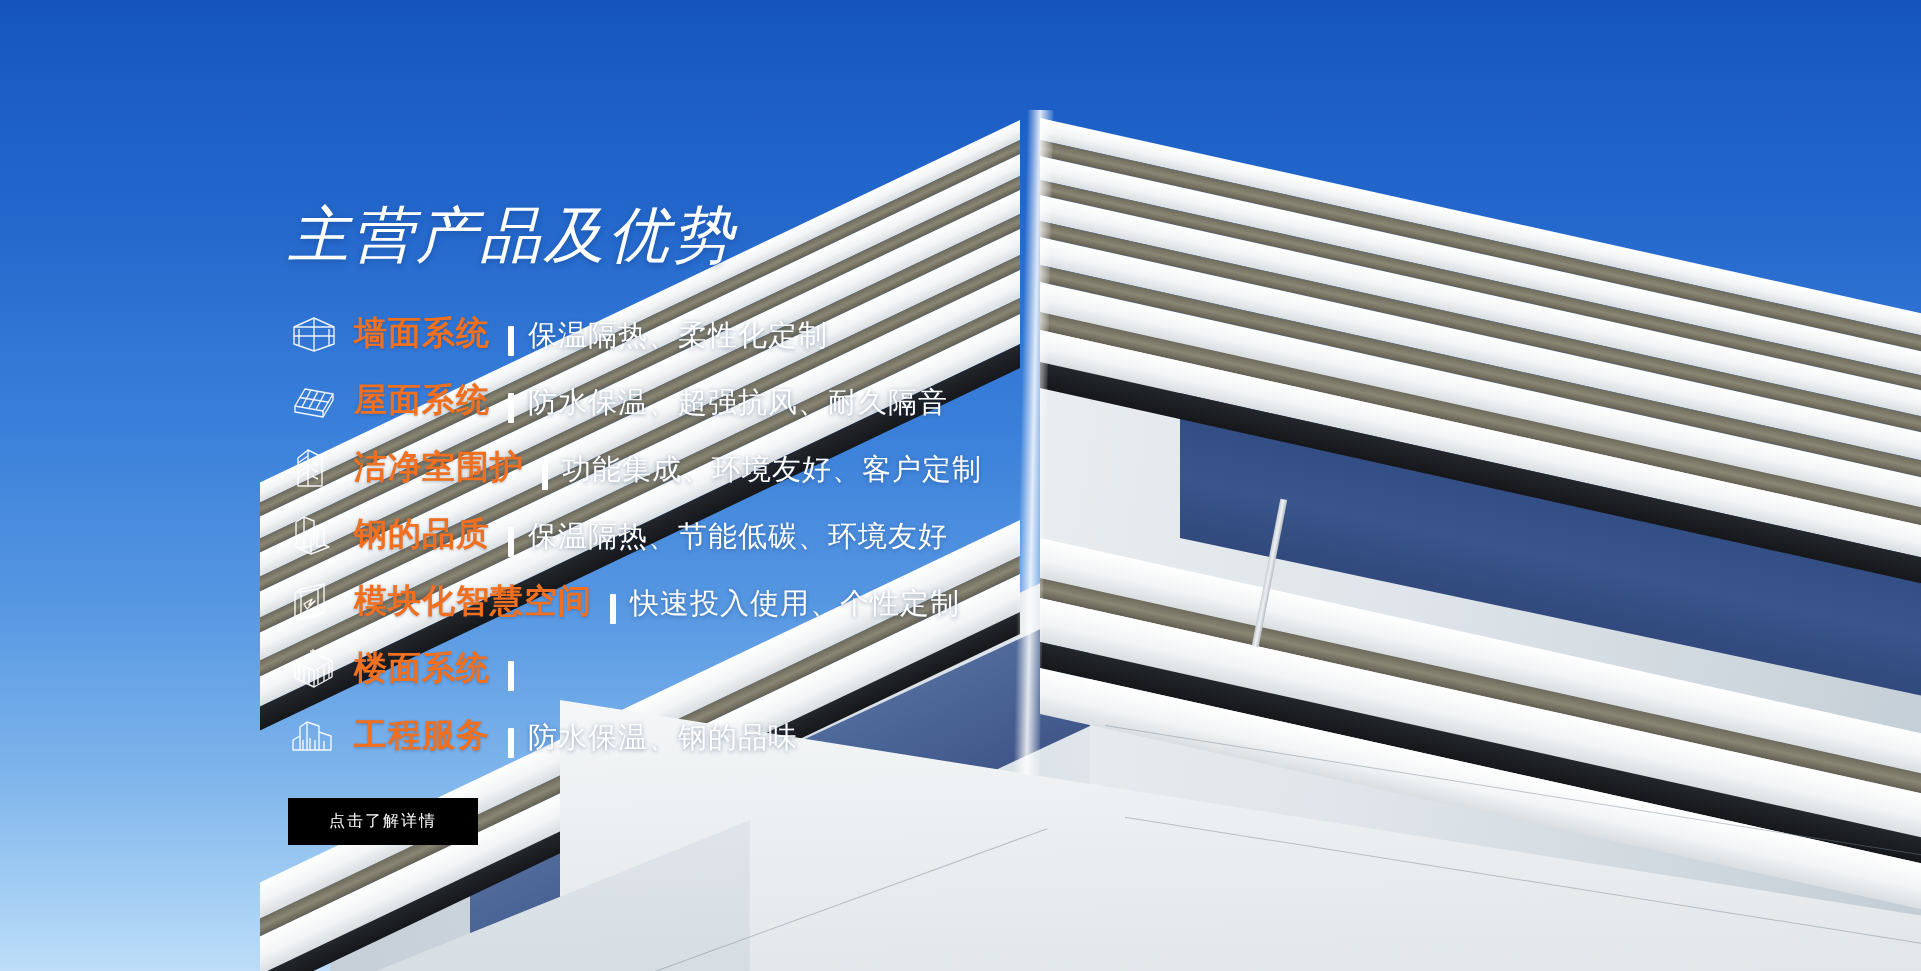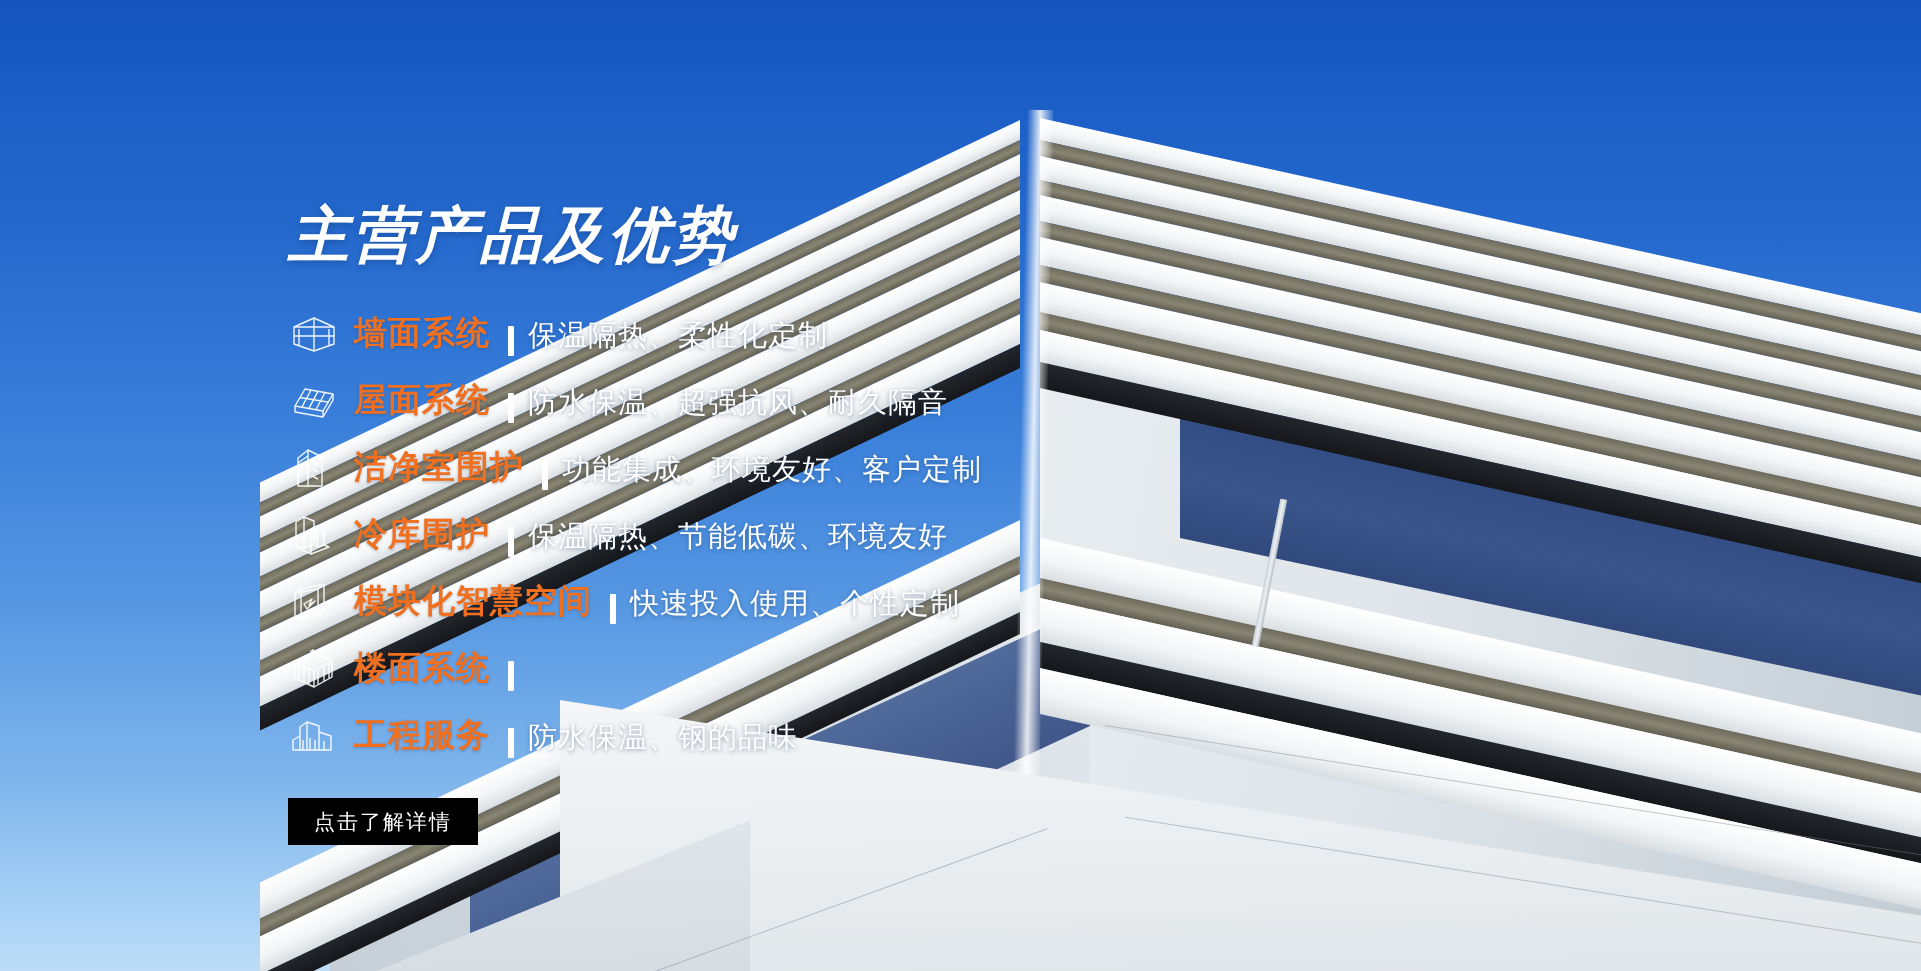--- a/index.html
+++ b/index.html
@@ -107,21 +107,21 @@
   }
 
   
   #content{
     position:absolute; left:0; top:0; width:1921px; height:971px;
   }
 
   #title{
     position:absolute; left:288px; top:205px;
     font-size:61px; line-height:1;
-    font-weight:bold; font-style:italic;
+    font-weight:normal; font-style:italic;
     color:#ffffff;
     letter-spacing:3px;
     text-shadow:0 2px 6px rgba(10,45,100,.35);
     white-space:nowrap;
   }
 
   #list{
     position:absolute; left:288px; top:300px;
     width:1100px;
   }
@@ -159,21 +159,21 @@
     font-size:29px;
     letter-spacing:1px;
     text-shadow:0 1px 4px rgba(20,50,95,.45);
   }
 
   #cta{
     position:absolute; left:288px; top:798px;
     width:190px; height:47px;
     background:#000000;
     color:#ffffff;
-    font-size:21px;
+    font-size:16px;
     letter-spacing:2px;
     display:flex; align-items:center; justify-content:center;
     cursor:pointer;
     user-select:none;
   }
 </style>
 </head>
 <body>
 
 <div id="stage">
@@ -283,21 +283,21 @@
       <div class="row">
         <span class="ico">
           <svg width="46" height="42" viewBox="0 0 46 42" fill="none" stroke="#ffffff" stroke-width="1.4" stroke-linejoin="round">
             <path d="M13 3 L23 7 L23 30 L13 34 Z"></path>
             <path d="M13 3 L5 8 L5 33 L13 34"></path>
             <path d="M26 12 L33 15 L33 31 L26 33 Z"></path>
             <path d="M5 33 L20 40 L38 33 L33 31"></path>
             <path d="M26 12 L20 15 L20 40"></path>
           </svg>
         </span>
-        <span class="name">冷库围护</span>
+        <span class="name">钢的品质</span>
         <span class="bar"></span>
         <span class="desc">保温隔热、节能低碳、环境友好</span>
       </div>
 
       <div class="row">
         <span class="ico">
           <svg width="44" height="44" viewBox="0 0 44 44" fill="none" stroke="#ffffff" stroke-width="1.4" stroke-linejoin="round">
             <path d="M9 9 L32 4 L32 32 L9 38 Z"></path>
             <path d="M9 9 L3 13 L3 40 L9 38"></path>
             <path d="M3 40 L26 36 L32 32"></path>

